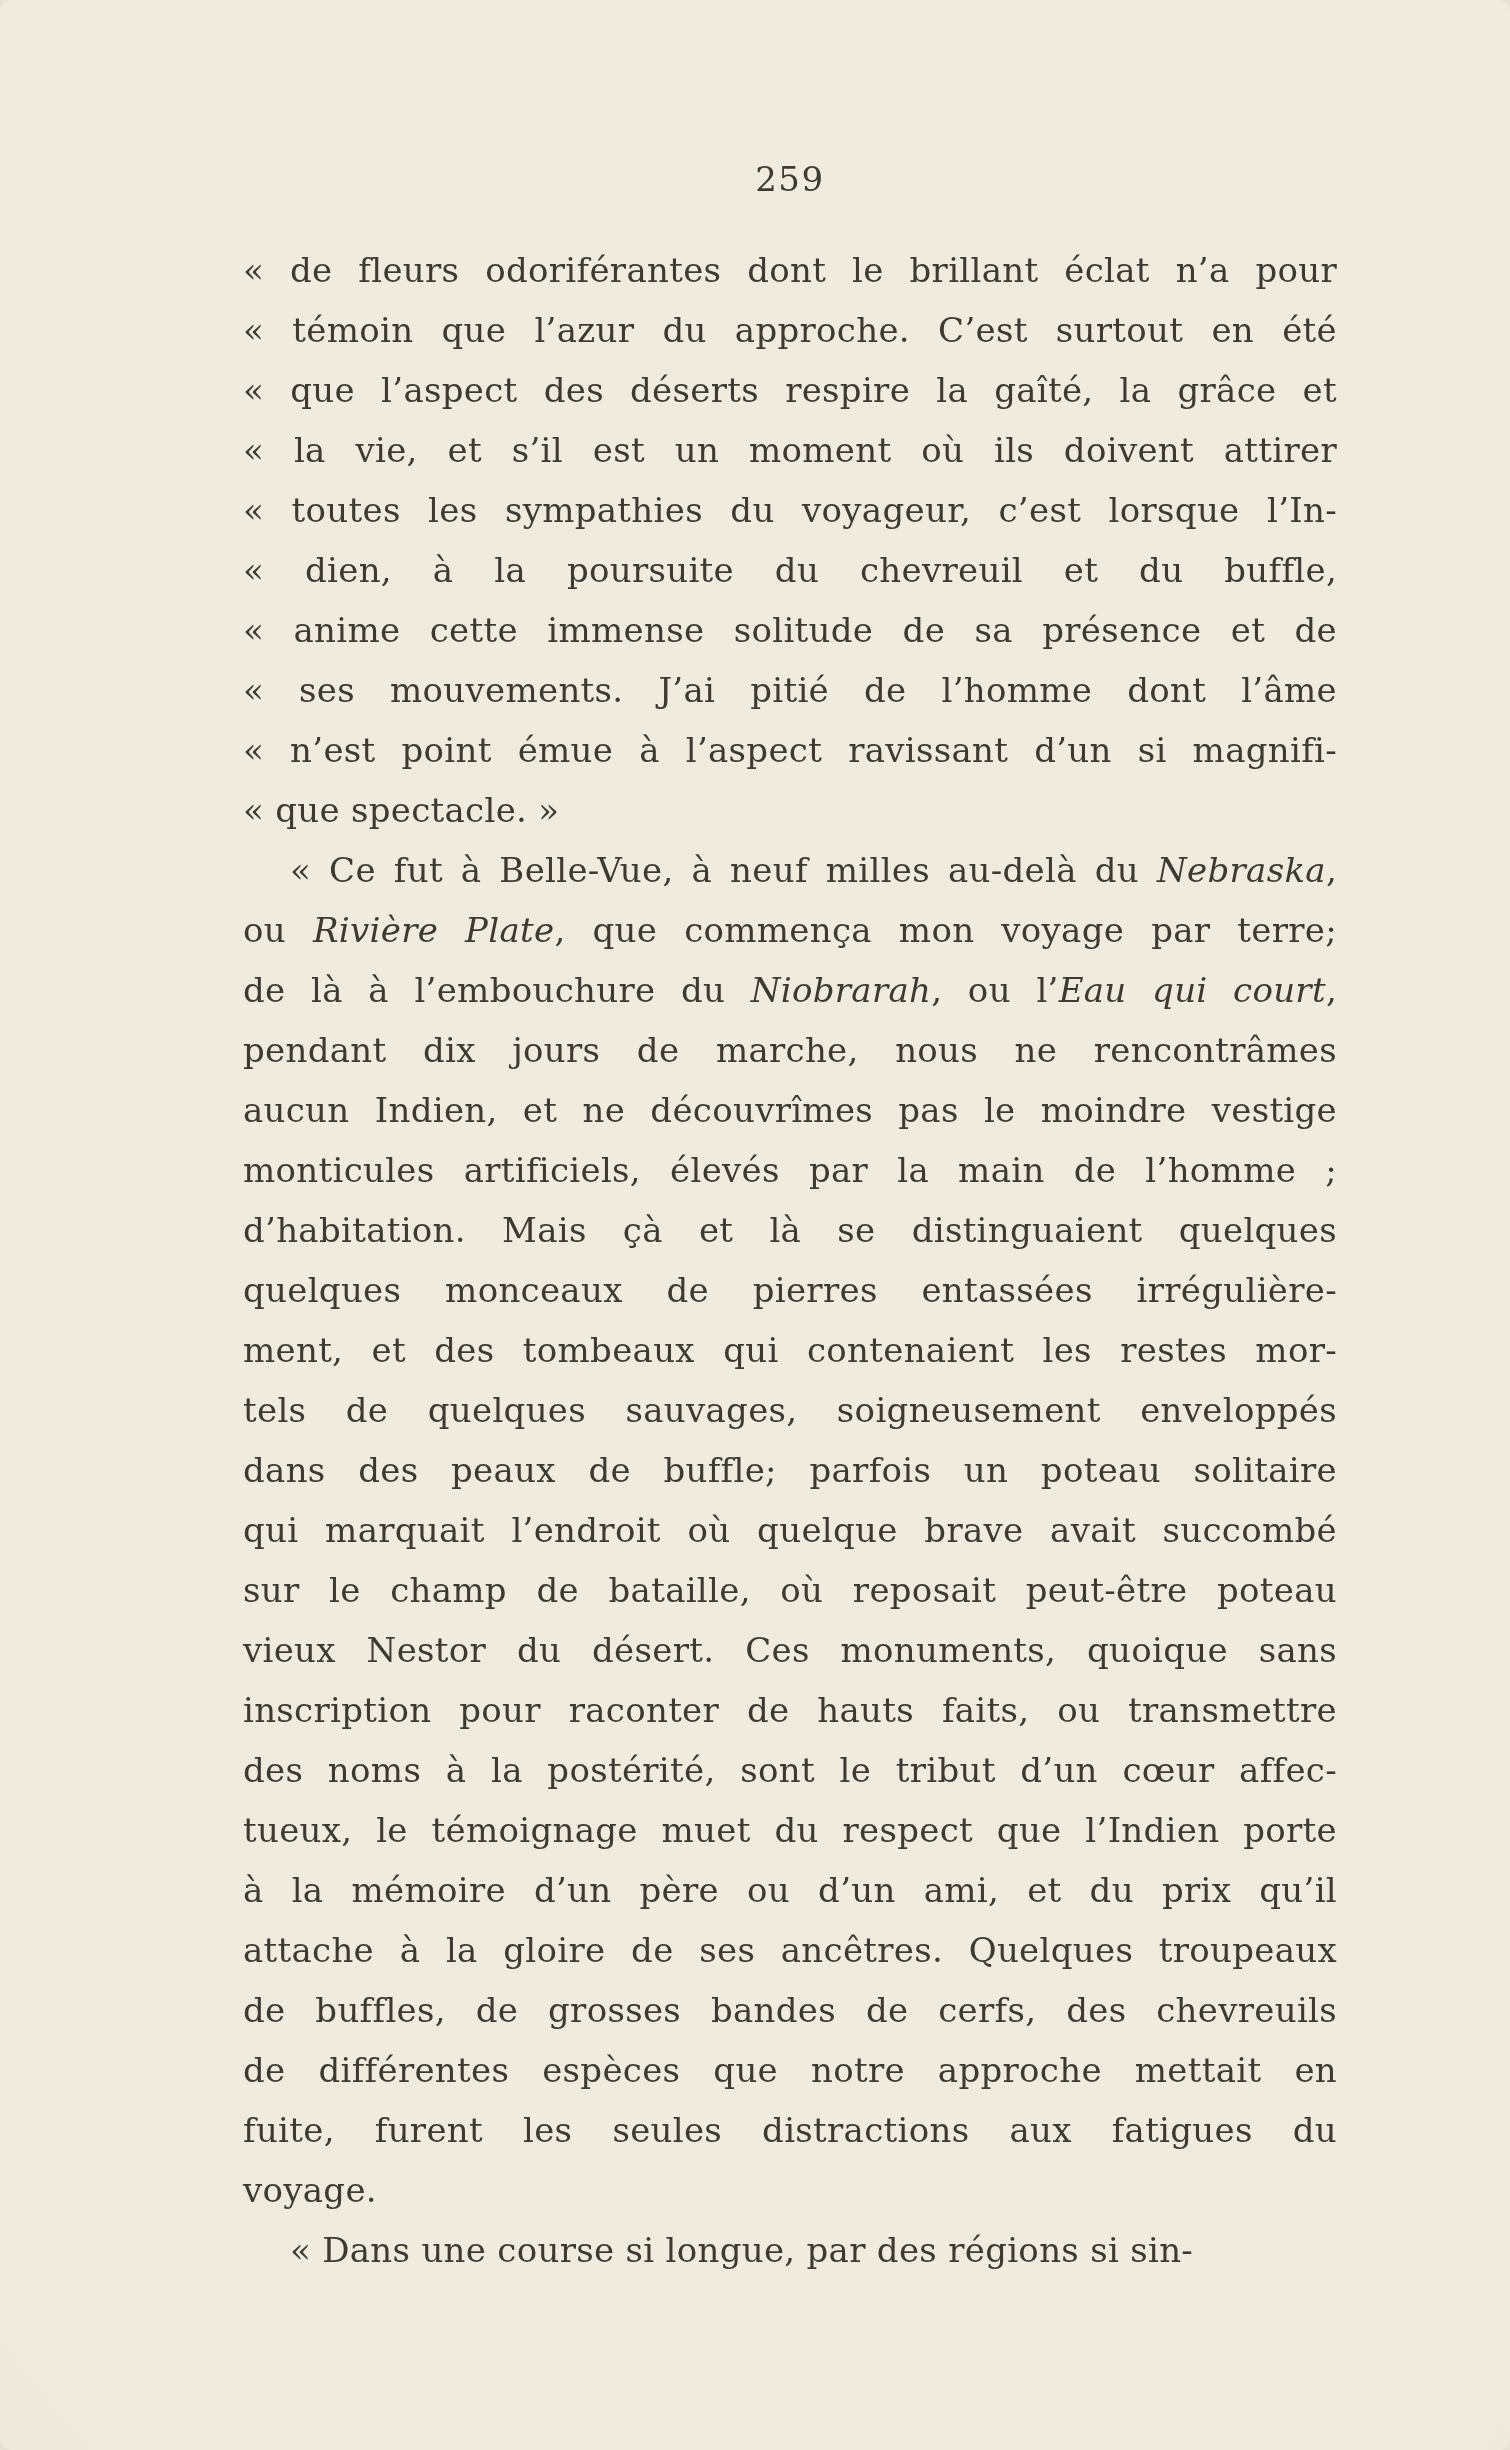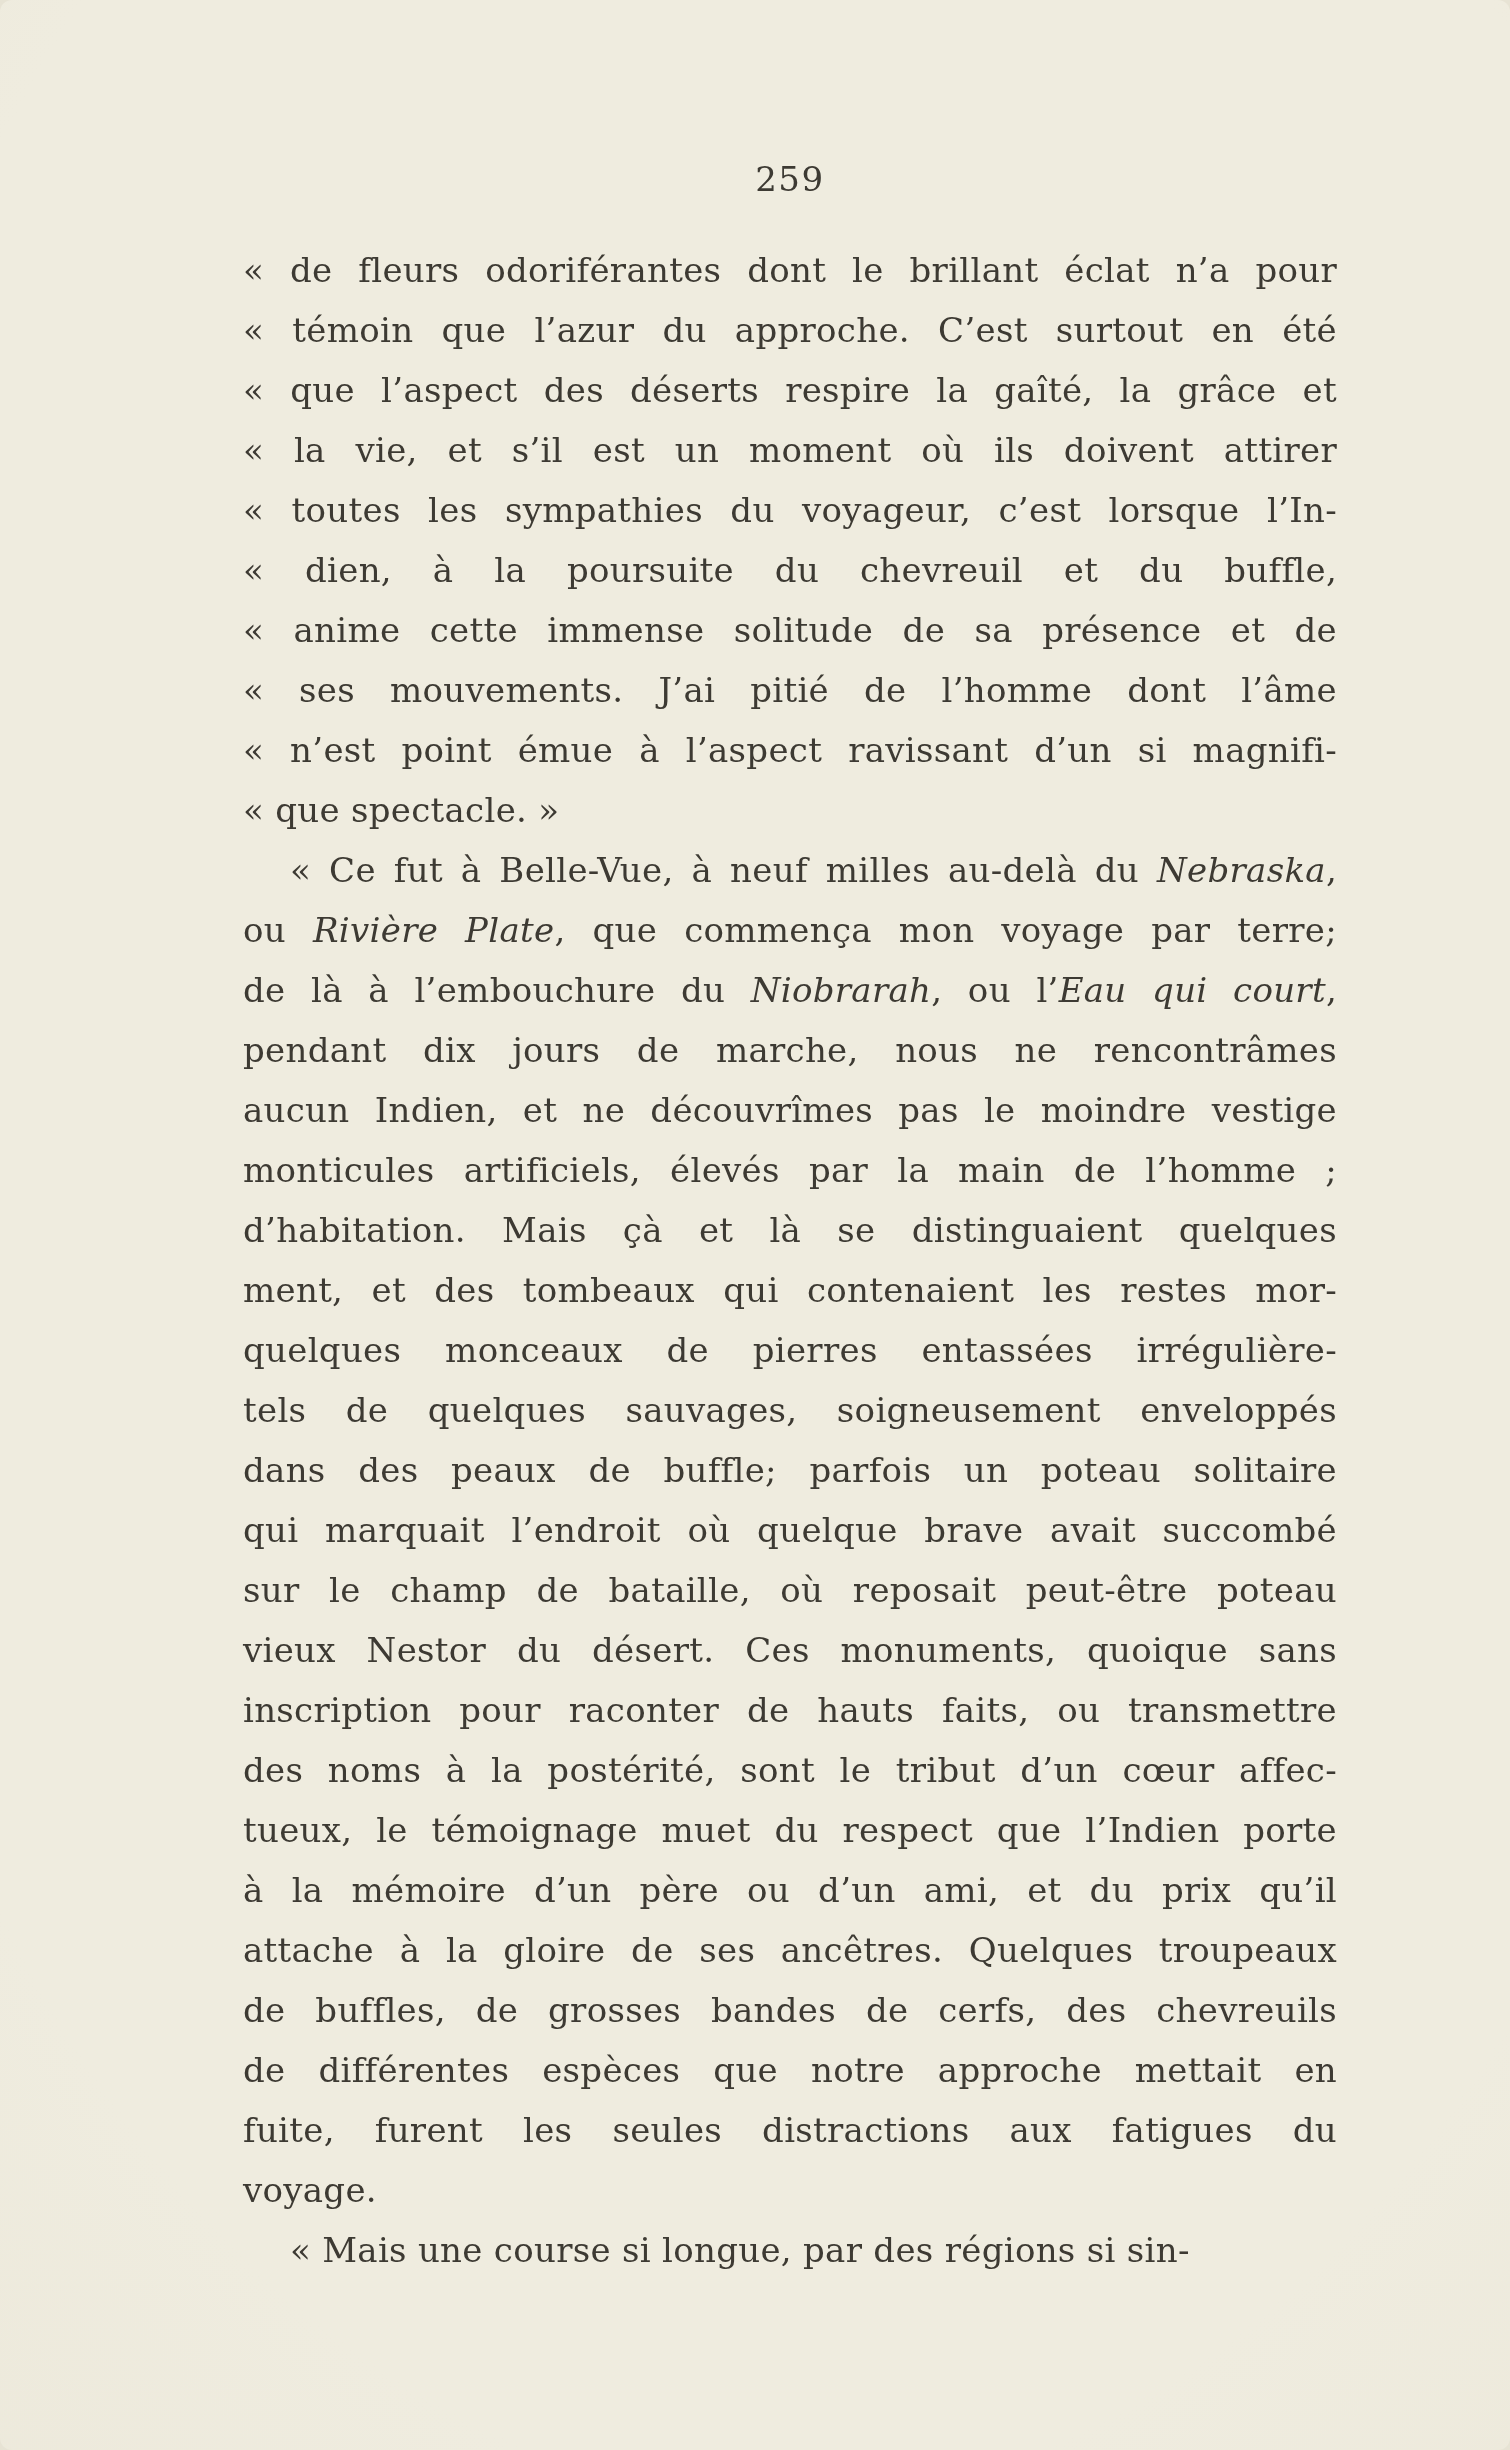--- a/index.html
+++ b/index.html
@@ -66,32 +66,32 @@
       <div class="line"><span>« ses mouvements. J’ai pitié de l’homme dont l’âme</span></div>
       <div class="line"><span>« n’est point émue à l’aspect ravissant d’un si magnifi-</span></div>
       <div class="line end"><span>« que spectacle. »</span></div>
       <div class="line indent"><span>« Ce fut à Belle-Vue, à neuf milles au-delà du </span><em>Nebraska</em><span>,</span></div>
       <div class="line"><span>ou </span><em>Rivière Plate</em><span>, que commença mon voyage par terre;</span></div>
       <div class="line"><span>de là à l’embouchure du </span><em>Niobrarah</em><span>, ou l’</span><em>Eau qui court</em><span>,</span></div>
       <div class="line"><span>pendant dix jours de marche, nous ne rencontrâmes</span></div>
       <div class="line"><span>aucun Indien, et ne découvrîmes pas le moindre vestige</span></div>
       <div class="line"><span>monticules artificiels, élevés par la main de l’homme ;</span></div>
       <div class="line"><span>d’habitation. Mais çà et là se distinguaient quelques</span></div>
+      <div class="line"><span>quelques monceaux de pierres entassées irrégulière-</span></div>
       <div class="line"><span>ment, et des tombeaux qui contenaient les restes mor-</span></div>
-      <div class="line"><span>quelques monceaux de pierres entassées irrégulière-</span></div>
       <div class="line"><span>tels de quelques sauvages, soigneusement enveloppés</span></div>
       <div class="line"><span>dans des peaux de buffle; parfois un poteau solitaire</span></div>
       <div class="line"><span>qui marquait l’endroit où quelque brave avait succombé</span></div>
       <div class="line"><span>sur le champ de bataille, où reposait peut-être poteau</span></div>
       <div class="line"><span>vieux Nestor du désert. Ces monuments, quoique sans</span></div>
       <div class="line"><span>inscription pour raconter de hauts faits, ou transmettre</span></div>
       <div class="line"><span>des noms à la postérité, sont le tribut d’un cœur affec-</span></div>
       <div class="line"><span>tueux, le témoignage muet du respect que l’Indien porte</span></div>
       <div class="line"><span>à la mémoire d’un père ou d’un ami, et du prix qu’il</span></div>
       <div class="line"><span>attache à la gloire de ses ancêtres. Quelques troupeaux</span></div>
       <div class="line"><span>de buffles, de grosses bandes de cerfs, des chevreuils</span></div>
       <div class="line"><span>de différentes espèces que notre approche mettait en</span></div>
       <div class="line"><span>fuite, furent les seules distractions aux fatigues du</span></div>
       <div class="line end"><span>voyage.</span></div>
-      <div class="line indent end"><span>« Mais une course si longue, par des régions si sin-</span></div>
+      <div class="line indent end"><span>« Dans une course si longue, par des régions si sin-</span></div>
     </div>
 </div>
 
 
 </body></html>

